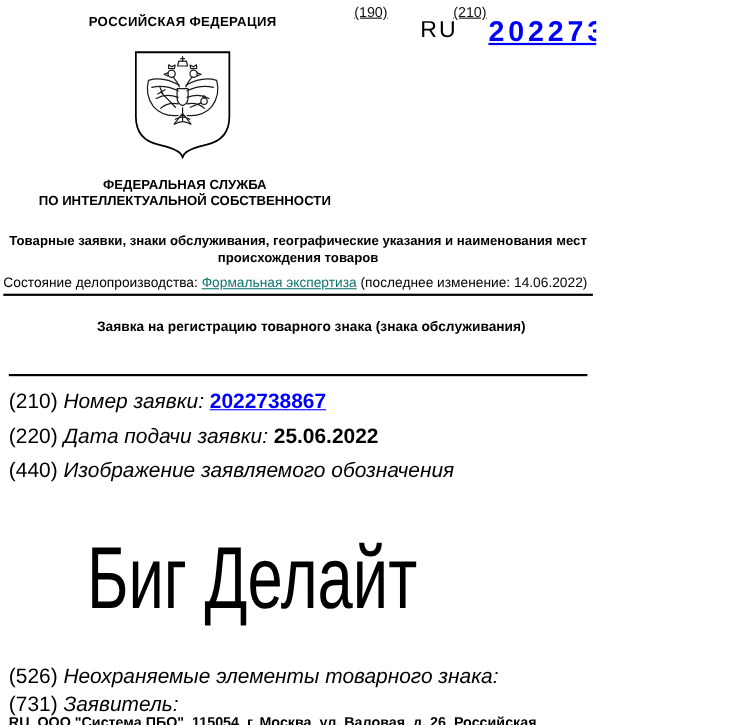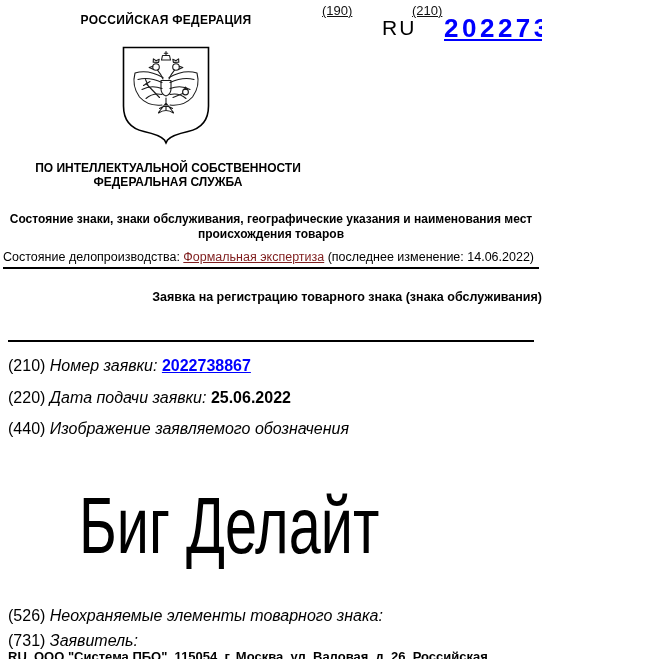--- a/index.html
+++ b/index.html
@@ -26,27 +26,27 @@
   }
   .appnum{
     position:absolute;left:444px;top:13px;font-size:26px;font-weight:bold;
     letter-spacing:3.5px;color:#0000ff;text-decoration:underline;cursor:pointer;
   }
   
   .register-title{
     margin:8px 6px 0;text-align:center;font-size:12px;font-weight:bold;line-height:15px;
   }
   .status-line{margin:8px 8px 0 0;text-align:right;font-size:12.5px;line-height:15px;}
-  .link{color:#7f1d1d;text-decoration:underline;cursor:pointer;}
+  .link{color:#0f766e;text-decoration:underline;cursor:pointer;}
   hr.rule{border:none;border-top:2px solid #000;height:0;}
   .rule-top{margin:2px 3px 0;}
   .rule-mid{margin:35px 8px 0;}
-  .doc-title{margin:21px 0 0;text-align:right;font-size:12.5px;font-weight:bold;line-height:15px;padding-left:24px;}
+  .doc-title{margin:21px 12px 0;text-align:center;font-size:12.5px;font-weight:bold;line-height:15px;padding-left:24px;}
   
-  .field{margin:16px 8px 0 8px;font-size:16px;line-height:15px;}
+  .field{margin:16px 8px 0 8px;font-size:19px;line-height:15px;}
   .f220{margin-top:17px;}
   .f526{margin-top:32px;}
   .f731{margin-top:10px;}
   .field .lbl{font-style:italic;}
   .field .val{font-weight:bold;}
   .field a.val{color:#0000ff;text-decoration:underline;cursor:pointer;}
   .applicant{margin:1px 8px 0;font-size:13px;font-weight:bold;line-height:15px;}
   
   .tm-image{margin:40px 0 0 33px;height:100px;text-align:center;}
   .tm-text{
@@ -82,31 +82,31 @@
           <path d="M39,34.5 h10 v8.5 q0,5 -5,7 q-5,-2 -5,-7 z"></path>
           <path d="M44,52 v12 M44,57 l-7.5,9.5 M44,57 l7.5,9.5 M37.5,62.5 q6.5,-4.5 13,0 M36.5,67 q7.5,-5 15,0"></path>
           <path d="M37.5,51.5 L24,37.5 M21.5,39.5 L28,35.5 M23.5,33.5 L26.5,40.5"></path>
           <circle cx="63.5" cy="46" r="2.9"></circle>
           <path d="M51,51.5 L60.8,47.5 M63.5,41 v2.2 M62.2,42.1 h2.6"></path>
         </g>
       </svg>
     </div>
 
     <div class="office">
+      <div>ФЕДЕРАЛЬНАЯ СЛУЖБА</div>
       <div>ПО ИНТЕЛЛЕКТУАЛЬНОЙ СОБСТВЕННОСТИ</div>
-      <div>ФЕДЕРАЛЬНАЯ СЛУЖБА</div>
     </div>
 
     <span class="inid-small inid-190">(190)</span>
     <span class="country-code">RU</span>
     <span class="inid-small inid-210">(210)</span>
     <a class="appnum">2022738867</a>
   </div>
 
-  <div class="register-title">Состояние знаки, знаки обслуживания, географические указания и наименования мест происхождения товаров</div>
+  <div class="register-title">Товарные заявки, знаки обслуживания, географические указания и наименования мест происхождения товаров</div>
 
   <div class="status-line"><span>Состояние делопроизводства: </span><a class="link">Формальная экспертиза</a><span> (последнее изменение: 14.06.2022)</span></div>
 
   <hr class="rule rule-top">
 
   <div class="doc-title">Заявка на регистрацию товарного знака (знака обслуживания)</div>
 
   <hr class="rule rule-mid">
 
   <div class="field"><span>(210)</span> <span class="lbl">Номер заявки:</span> <a class="val">2022738867</a></div>

